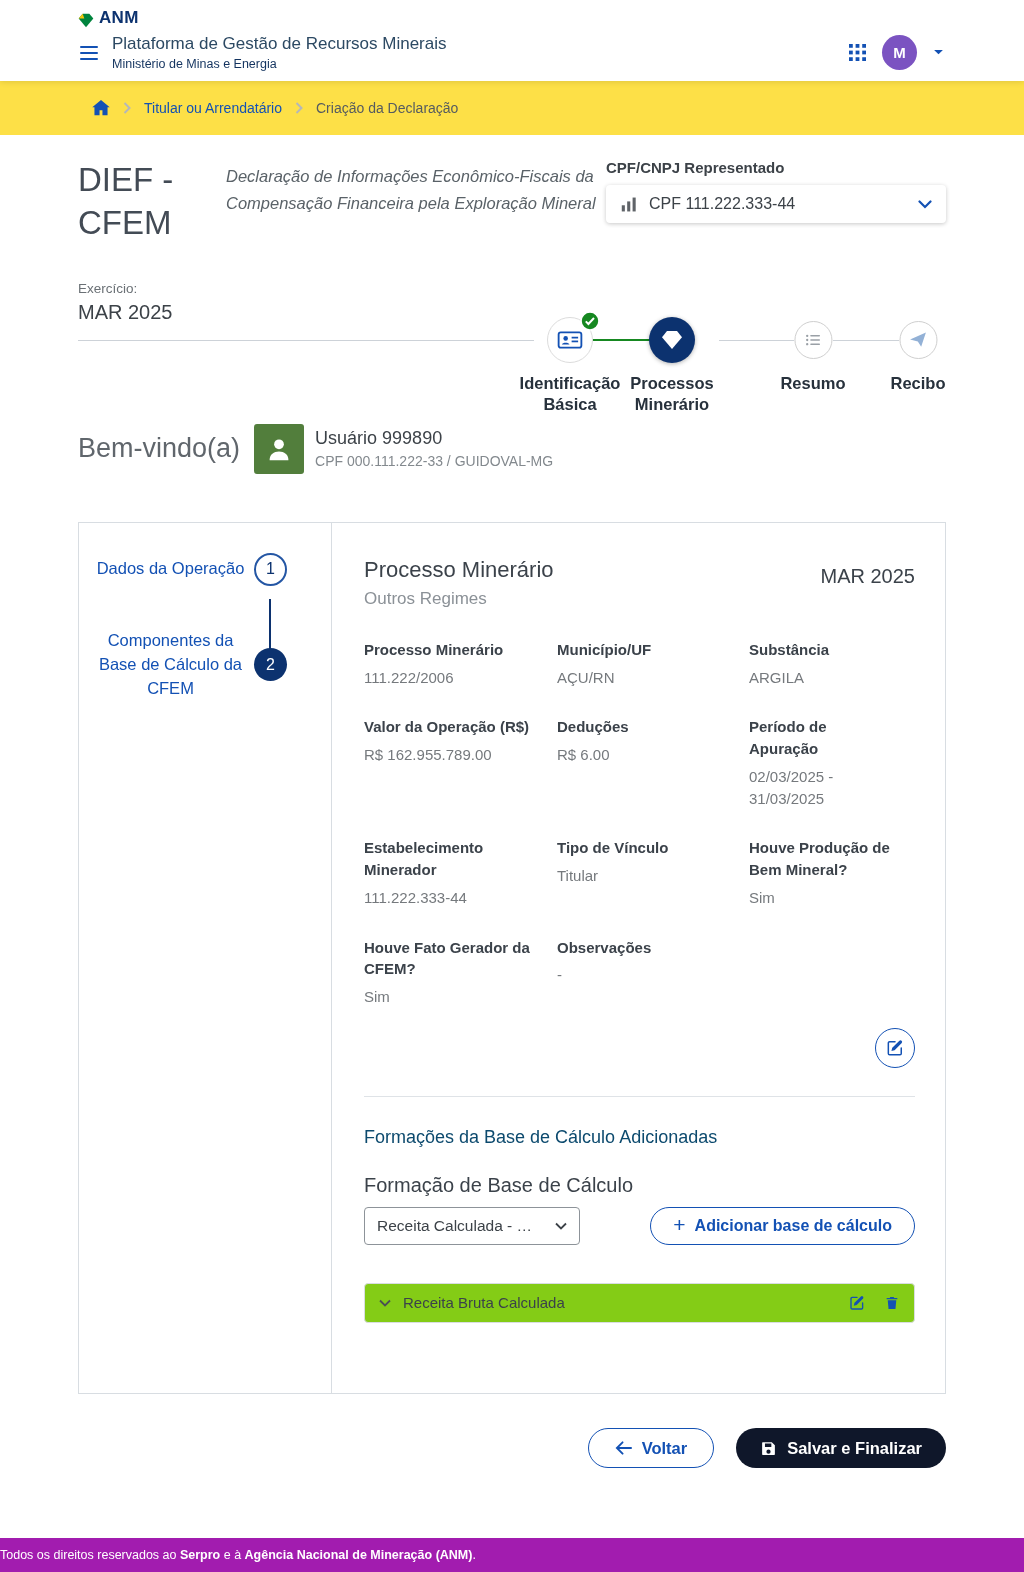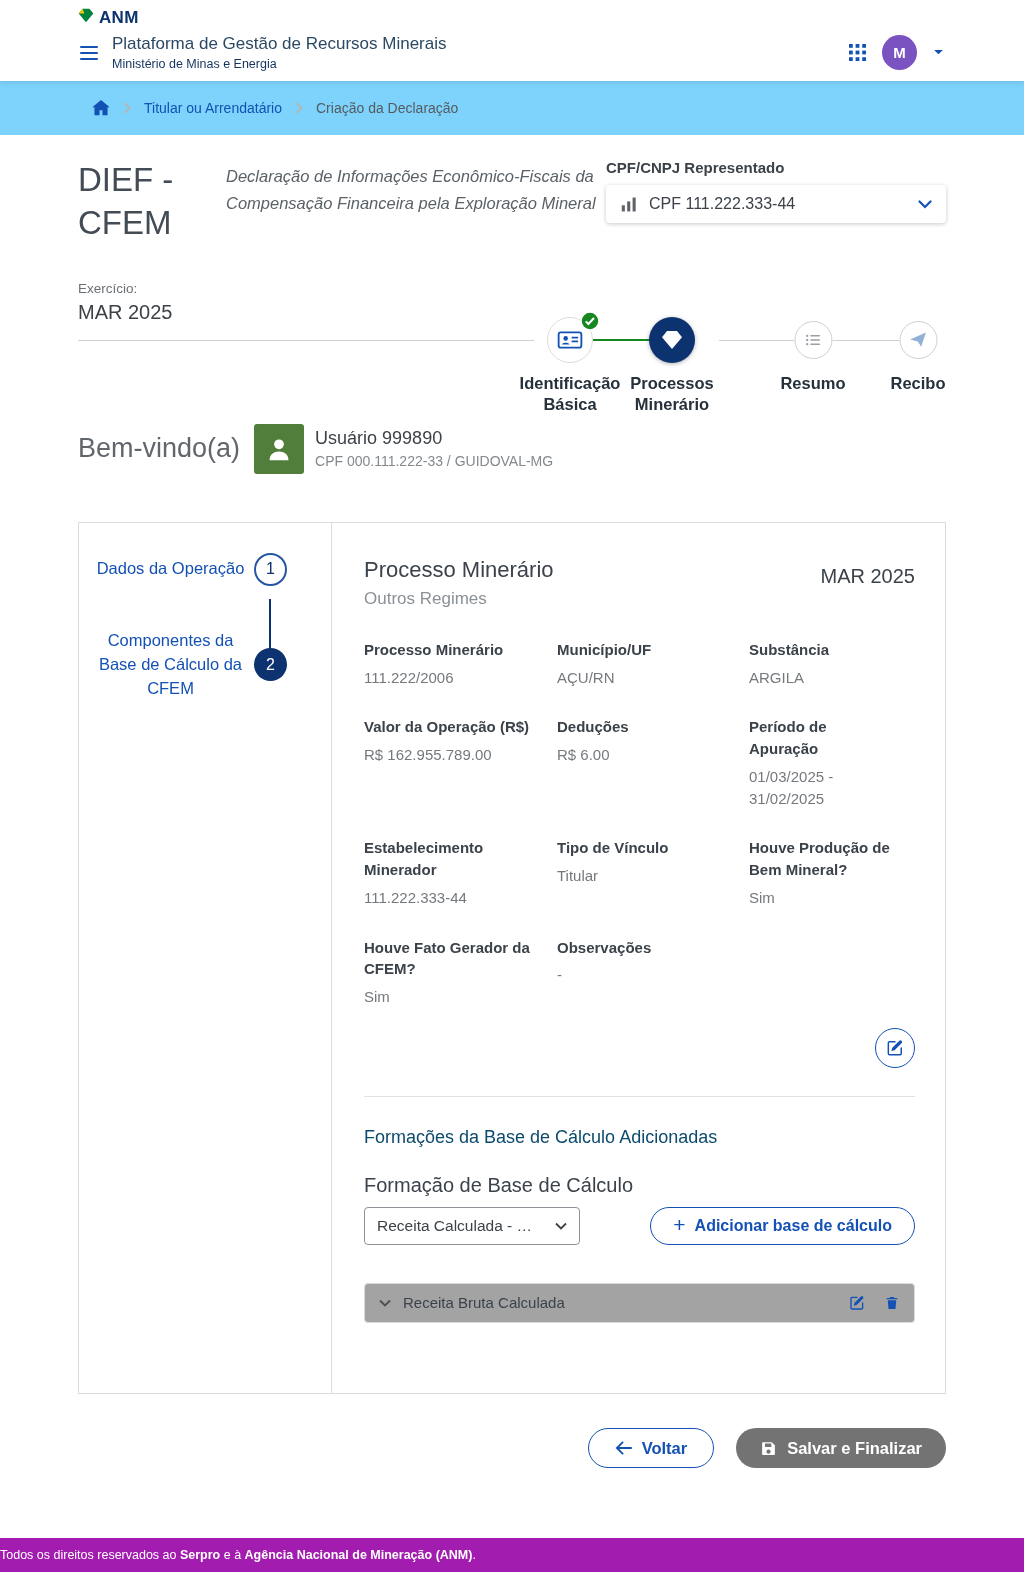--- a/index.html
+++ b/index.html
@@ -3,34 +3,34 @@
 <meta charset="utf-8">
 <style>
   * { margin:0; padding:0; box-sizing:border-box; }
   html,body { background:#ffffff; }
   body { width:1024px; font-family:"Liberation Sans", sans-serif; color:#3c4248; }
   .page { min-height:1572px; display:flex; flex-direction:column; }
 
   
   .topbar { background:#fff; padding:8px 0 10px; box-shadow:0 1px 6px rgba(0,0,0,.12); position:relative; z-index:2; }
   .topbar-inner { padding:0 78px; }
-  .logo-row { display:flex; align-items:flex-start; gap:5px; cursor:pointer; width:max-content; }
+  .logo-row { display:flex; align-items:flex-end; gap:5px; cursor:pointer; width:max-content; }
   .logo-text { font-size:17px; font-weight:bold; color:#0c326f; letter-spacing:.3px; }
   .nav-row { display:flex; align-items:center; margin-top:6px; }
   .hamburger { background:none; border:none; display:flex; flex-direction:column; gap:4px; cursor:pointer; padding:3px 2px; }
   .hamburger span { display:block; width:18px; height:2px; background:#1351b4; border-radius:1px; }
   .titles { margin-left:12px; }
   .app-title { font-size:17px; color:#2c4963; }
   .app-subtitle { font-size:12.5px; color:#13335f; margin-top:3px; }
   .header-actions { margin-left:auto; display:flex; align-items:center; gap:14px; }
   .apps-btn,.avatar-caret { background:none; border:none; cursor:pointer; display:flex; align-items:center; padding:2px; }
   .avatar-btn { width:35px; height:35px; border-radius:50%; border:none; background:#7b53c1; color:#fff; font-weight:bold; font-size:15px; cursor:pointer; font-family:inherit; }
 
   
-  .breadcrumb { background:#7dd3fc; height:54px; display:flex; align-items:center; padding:0 92px; gap:13px; }
+  .breadcrumb { background:#fde047; height:54px; display:flex; align-items:center; padding:0 92px; gap:13px; }
   .bc-home { display:flex; cursor:pointer; }
   .bc-sep { display:flex; }
   .bc-link { color:#1351b4; font-size:14px; text-decoration:none; cursor:pointer; }
   .bc-current { color:#555b60; font-size:14px; }
 
   
   .main { flex:1; padding:0 78px; }
 
   .intro { display:flex; margin-top:24px; }
   .dief-title { width:126px; font-size:33px; font-weight:400; color:#434b55; line-height:1.3; flex-shrink:0; }
@@ -102,30 +102,30 @@
   .pm-divider { border:none; border-top:1px solid #dfe3e7; margin-top:28px; }
   .base-title { font-size:18px; font-weight:500; color:#0c4a6e; margin-top:30px; }
   .base-label { font-size:20px; color:#3b424a; margin-top:26px; }
   .base-row { display:flex; align-items:center; justify-content:space-between; margin-top:10px; }
   .base-select { width:216px; height:38px; border:1px solid #8d9399; border-radius:4px; background:#fff; display:flex; align-items:center; padding:0 12px; gap:8px; cursor:pointer; }
   .base-select-value { font-size:15.5px; color:#3c4248; white-space:nowrap; overflow:hidden; text-overflow:ellipsis; flex:1; }
   .add-btn { height:38px; border-radius:19px; border:1px solid #1351b4; color:#1351b4; background:#fff; font-size:16px; font-weight:600; padding:0 22px; display:flex; align-items:center; gap:9px; cursor:pointer; font-family:inherit; }
   .plus { font-size:21px; font-weight:400; line-height:1; margin-top:-2px; }
 
   .accordions { margin-top:38px; display:flex; flex-direction:column; gap:12px; }
-  .accordion { background:#a3a3a3; border:1px solid #d9dde1; border-radius:4px; display:flex; align-items:center; padding:9px 14px; cursor:pointer; }
+  .accordion { background:#84cc16; border:1px solid #d9dde1; border-radius:4px; display:flex; align-items:center; padding:9px 14px; cursor:pointer; }
   .acc-chevron { display:flex; }
   .acc-label { font-size:15px; color:#3b424a; margin-left:12px; flex:1; line-height:1.35; }
   .acc-actions { display:flex; gap:18px; align-items:center; margin-left:12px; }
   .icon-btn { background:none; border:none; cursor:pointer; display:flex; padding:0; }
 
   
   .actions-row { display:flex; justify-content:flex-end; gap:22px; margin-top:34px; }
   .btn-outline { height:40px; border-radius:20px; border:1px solid #1351b4; color:#1351b4; background:#fff; font-size:16.5px; font-weight:600; padding:0 26px; display:flex; align-items:center; gap:10px; cursor:pointer; font-family:inherit; }
-  .btn-primary { height:40px; border-radius:20px; border:none; background:#737373; color:#fff; font-size:16.5px; font-weight:600; padding:0 24px; display:flex; align-items:center; gap:10px; cursor:pointer; font-family:inherit; }
+  .btn-primary { height:40px; border-radius:20px; border:none; background:#0f172a; color:#fff; font-size:16.5px; font-weight:600; padding:0 24px; display:flex; align-items:center; gap:10px; cursor:pointer; font-family:inherit; }
   .footer { margin-top:auto; background:#a21caf; color:#fff; height:34px; display:flex; align-items:center; justify-content:flex-start; font-size:12.5px; }
 </style>
 </head>
 <body>
 
 <div class="page">
 
   <header class="topbar">
     <div class="topbar-inner">
       <div class="logo-row">
@@ -348,21 +348,21 @@
           <div>
             <div class="flabel">Valor da Operação (R$)</div>
             <div class="fvalue">R$ 162.955.789.00</div>
           </div>
           <div>
             <div class="flabel">Deduções</div>
             <div class="fvalue">R$ 6.00</div>
           </div>
           <div>
             <div class="flabel">Período de Apuração</div>
-            <div class="fvalue">01/03/2025 - 31/02/2025</div>
+            <div class="fvalue">02/03/2025 - 31/03/2025</div>
           </div>
           <div>
             <div class="flabel">Estabelecimento Minerador</div>
             <div class="fvalue">111.222.333-44</div>
           </div>
           <div>
             <div class="flabel">Tipo de Vínculo</div>
             <div class="fvalue">Titular</div>
           </div>
           <div>

